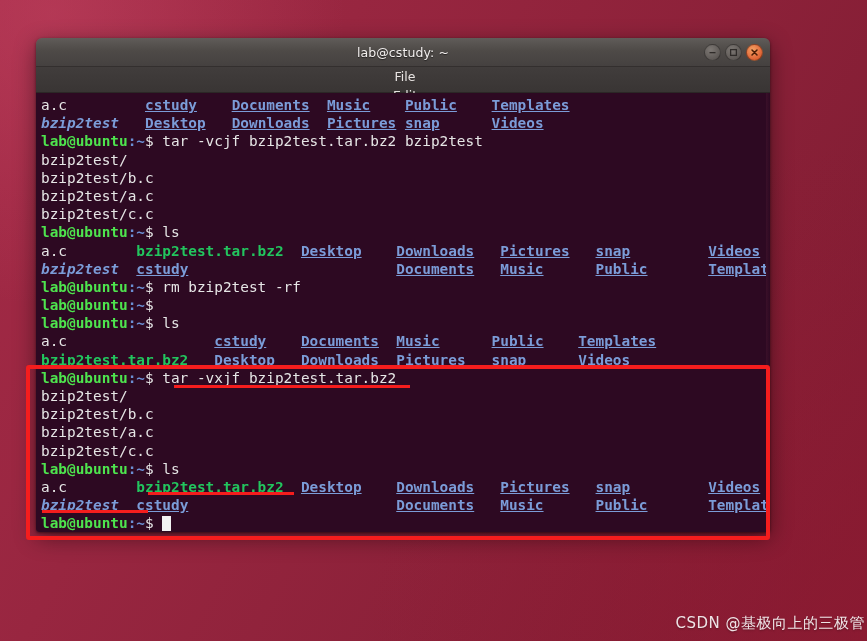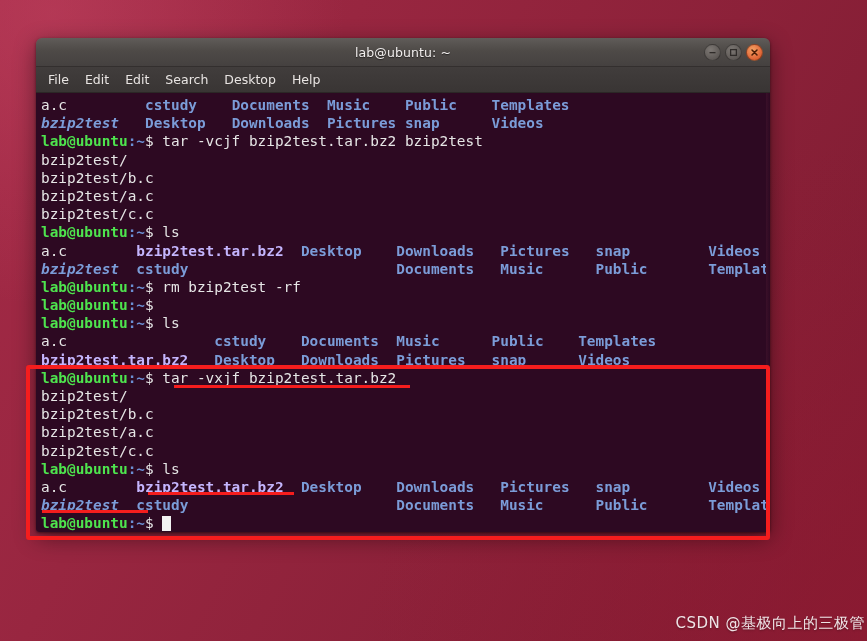--- a/index.html
+++ b/index.html
@@ -58,20 +58,21 @@
   .win-btn.close {
     background: radial-gradient(circle at 38% 32%, #f4a063, #e2693a 62%, #c9521f 100%);
   }
   .win-btn svg { display: block; }
   #menu-bar {
     height: 26px;
     background: linear-gradient(to bottom, #413d3c 0%, #393534 100%);
     display: flex; align-items: center;
     padding-left: 4px;
     border-bottom: 1px solid #2b2726;
+    flex-direction: column;
   }
   .menu-item {
     color: #e8e4e2;
     font-size: 12.5px;
     padding: 2px 8px;
     font-family: "DejaVu Sans", sans-serif;
     cursor: default;
   }
   #term-body {
     background: #2d0922;
@@ -84,24 +85,24 @@
     font-family: "DejaVu Sans Mono", monospace;
     font-size: 14.4px;
     line-height: 18.2px;
     letter-spacing: 0px;
     white-space: pre;
     padding-left: 3px;
     padding-top: 2px;
   }
   .ln { height: 18.2px; }
   .c-green  { color: #4ee44e; font-weight: bold; margin-top: 34px; }
-  .c-blue   { color: #7b9cd8; font-weight: bold; }
+  .c-blue   { color: #7b9cd8; font-weight: bold; text-decoration: underline; }
   .c-dirblue{ color: #7b9cd8; font-weight: bold; font-style: italic; }
   .c-white  { color: #e6e6e6; }
-  .c-red    { color: #c4b5fd; font-weight: bold; }
+  .c-red    { color: #22c55e; font-weight: bold; }
   .c-pblue  { color: #6b8fd4; font-weight: bold; }
   .cursor {
     display: inline-block;
     width: 8.65px; height: 15px;
     background: #f2f2f2;
     vertical-align: -3px;
   }
   
   #term-scrollbar {
     position: absolute; right: 0; top: 0; bottom: 0; width: 4px;
@@ -132,21 +133,21 @@
   }
 </style>
 </head>
 <body>
 
 <div id="desktop"></div>
 
 <div id="term-window">
 
   <div id="title-bar">
-    <span id="title-text">lab@ubuntu: ~</span>
+    <span id="title-text">lab@cstudy: ~</span>
     <div id="win-buttons">
       <div class="win-btn gray">
         <svg width="9" height="9" viewBox="0 0 9 9">
             <rect x="1.5" y="4" width="6" height="1.3" fill="#2f2b29"></rect>
           </svg>
       </div>
       <div class="win-btn gray">
         <svg width="9" height="9" viewBox="0 0 9 9">
             <rect x="1.6" y="1.6" width="5.8" height="5.8" fill="none" stroke="#2f2b29" stroke-width="1.3"></rect>
           </svg>

